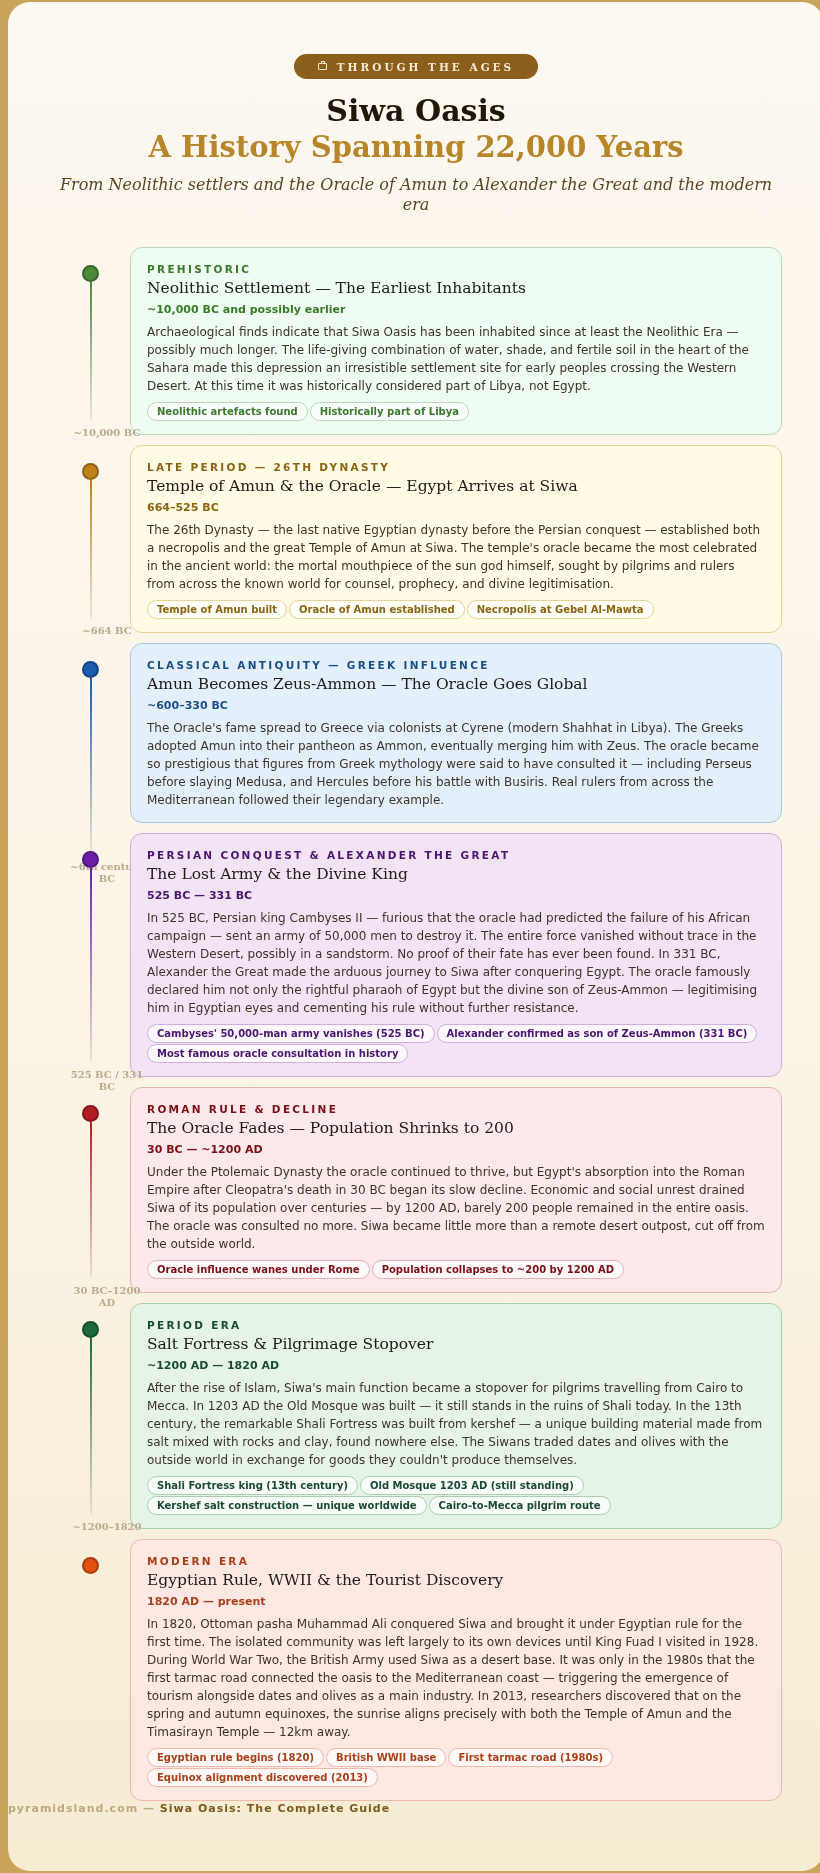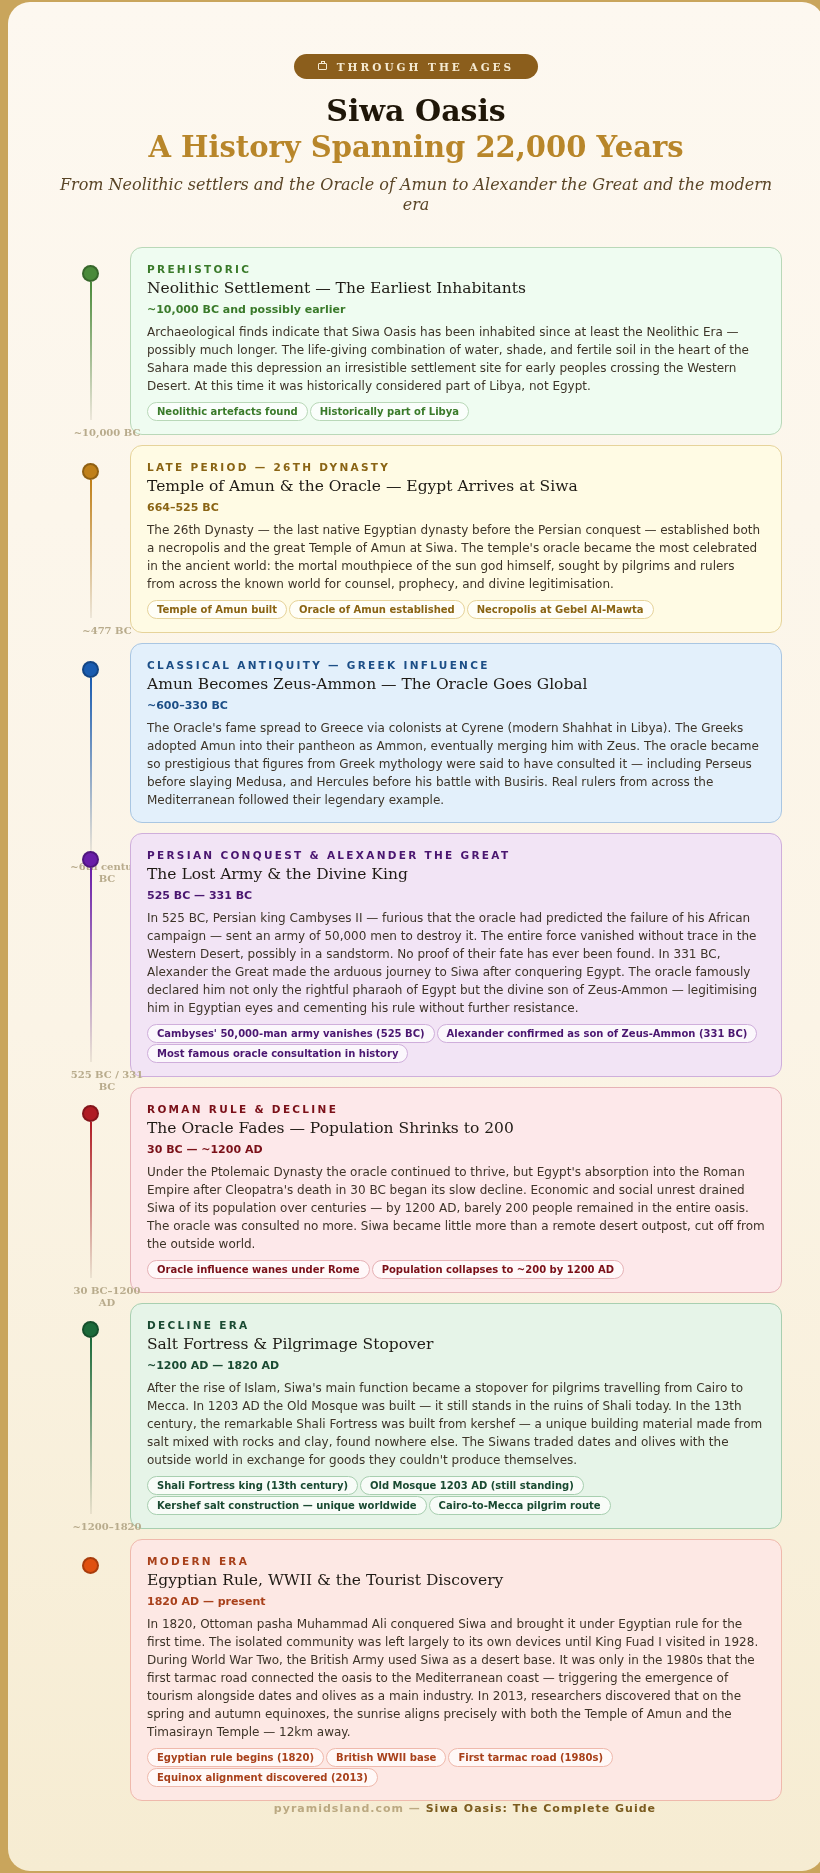--- a/index.html
+++ b/index.html
@@ -57,21 +57,21 @@
       line-height: 20px; margin-top: 2px;
     }
     .date { font-weight: bold; font-size: 11px; line-height: 16px; margin-top: 4px; }
     .desc { font-size: 12px; line-height: 18px; color: #3d3428; margin-top: 5px; }
     .tags { display: flex; flex-wrap: wrap; gap: 1px 2px; margin-top: 7px; }
     .tag {
       font-weight: bold; font-size: 10px; line-height: 17px; padding: 0 9px;
       border-radius: 10px; border: 1px solid; background: rgba(255,255,255,0.7);
     }
     .footer {
-      position: absolute; left: 0; top: 1800px; width: 648px; text-align: right;
+      position: absolute; left: 0; top: 1800px; width: 648px; text-align: left;
       font-weight: bold; font-size: 11px; letter-spacing: 1px;
     }
     .footer .site { color: #bba982; }
     .footer .guide { color: #7a5b1e; }
   </style>
 </head>
 <body>
 
 <div class="frame">
   <div class="header">
@@ -99,21 +99,21 @@
       <div class="tags">
             <span class="tag" style="color: rgb(58, 122, 42); border-color: rgb(185, 216, 184); text-align: right;">Neolithic artefacts found</span>
             <span class="tag" style="color: rgb(58, 122, 42); border-color: rgb(185, 216, 184);">Historically part of Libya</span>
           </div>
     </div>
   </div>
       <div class="entry">
     <div class="rail">
       <div class="dot" style="background: rgb(192, 128, 26);"></div>
       <div class="line" style="height: 138px; background: linear-gradient(rgb(192, 128, 26) 0%, rgba(150, 140, 120, 0.15) 100%);"></div>
-      <div class="rail-label" style="top: 180px;">~477 BC</div>
+      <div class="rail-label" style="top: 180px;">~664 BC</div>
     </div>
     <div class="card" style="background: rgb(255, 251, 228); border-color: rgb(230, 211, 154);">
       <div class="era" style="color: rgb(138, 100, 20);">LATE PERIOD — 26TH DYNASTY</div>
       <div class="card-title">Temple of Amun &amp; the Oracle — Egypt Arrives at Siwa</div>
       <div class="date" style="color: rgb(138, 100, 20);">664–525 BC</div>
       <div class="desc">The 26th Dynasty — the last native Egyptian dynasty before the Persian conquest — established both a necropolis and the great Temple of Amun at Siwa. The temple's oracle became the most celebrated in the ancient world: the mortal mouthpiece of the sun god himself, sought by pilgrims and rulers from across the known world for counsel, prophecy, and divine legitimisation.</div>
       <div class="tags">
             <span class="tag" style="color: rgb(138, 100, 20); border-color: rgb(230, 211, 154);">Temple of Amun built</span>
             <span class="tag" style="color: rgb(138, 100, 20); border-color: rgb(230, 211, 154);">Oracle of Amun established</span>
             <span class="tag" style="color: rgb(138, 100, 20); border-color: rgb(230, 211, 154);">Necropolis at Gebel Al-Mawta</span>
@@ -168,21 +168,21 @@
           </div>
     </div>
   </div>
       <div class="entry">
     <div class="rail">
       <div class="dot" style="background: rgb(28, 106, 58);"></div>
       <div class="line" style="height: 176px; background: linear-gradient(rgb(28, 106, 58) 0%, rgba(150, 140, 120, 0.15) 100%);"></div>
       <div class="rail-label" style="top: 218px;">~1200–1820</div>
     </div>
     <div class="card" style="background: rgb(230, 244, 232); border-color: rgb(168, 207, 176);">
-      <div class="era" style="color: rgb(26, 74, 50);">DECLINE ERA</div>
+      <div class="era" style="color: rgb(26, 74, 50);">PERIOD ERA</div>
       <div class="card-title">Salt Fortress &amp; Pilgrimage Stopover</div>
       <div class="date" style="color: rgb(26, 74, 50);">~1200 AD — 1820 AD</div>
       <div class="desc">After the rise of Islam, Siwa's main function became a stopover for pilgrims travelling from Cairo to Mecca. In 1203 AD the Old Mosque was built — it still stands in the ruins of Shali today. In the 13th century, the remarkable Shali Fortress was built from kershef — a unique building material made from salt mixed with rocks and clay, found nowhere else. The Siwans traded dates and olives with the outside world in exchange for goods they couldn't produce themselves.</div>
       <div class="tags">
             <span class="tag" style="color: rgb(26, 74, 50); border-color: rgb(168, 207, 176);">Shali Fortress king (13th century)</span>
             <span class="tag" style="color: rgb(26, 74, 50); border-color: rgb(168, 207, 176);">Old Mosque 1203 AD (still standing)</span>
             <span class="tag" style="color: rgb(26, 74, 50); border-color: rgb(168, 207, 176);">Kershef salt construction — unique worldwide</span>
             <span class="tag" style="color: rgb(26, 74, 50); border-color: rgb(168, 207, 176);">Cairo-to-Mecca pilgrim route</span>
           </div>
     </div>

